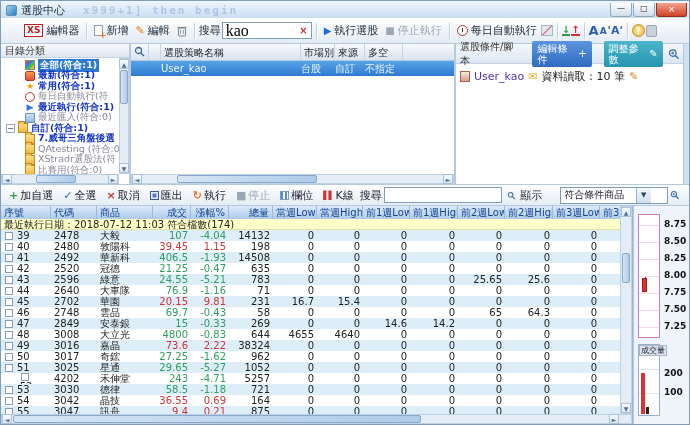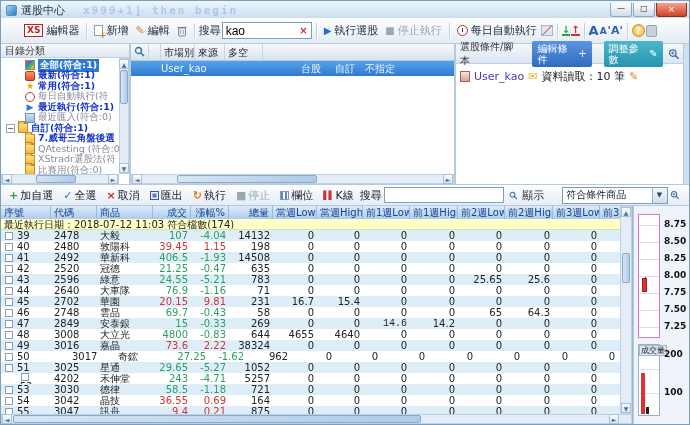--- a/index.html
+++ b/index.html
@@ -33,21 +33,21 @@
   .icon-nosched::after { content:""; position:absolute; inset:0; background:linear-gradient(135deg,transparent 44%,#d06868 44% 56%,transparent 56%); opacity:.75; }
   .icon-down { color:#2f9e44; font-weight:bold; border-bottom:2px solid #2f9e44; line-height:9px; font-size:10px; }
   .icon-up { color:#d03030; font-weight:bold; border-bottom:2px solid #d03030; line-height:9px; font-size:10px; }
   .font-a1 { color:#2f5fb0; font-weight:bold; font-size:13px; }
   .font-a2 { color:#2f5fb0; font-weight:bold; font-size:9px; }
   .font-a3 { color:#2f5fb0; font-weight:bold; font-size:11px; }
   .font-a3::before, .font-a3::after { content:"'"; color:#2f5fb0; }
   .icon-help { width:13px; height:13px; border-radius:50%; background:radial-gradient(#ffe89a,#f0b63a); border:1px solid #c08a2a; color:#fff; font-weight:bold; font-size:9px; text-align:center; line-height:12px; }
   .icon-calc { width:11px; height:12px; background:#c8d2dc; border:1px solid #98a6b4; border-radius:2px; }
   .search-box { display:flex; align-items:center; border:1px solid #7f9db9; background:#fff; height:17px; width:90px; padding:0 3px; }
-  .search-box input { border:none; outline:none; width:70px; font-size:12px; font-family:Liberation Sans, sans-serif; background:transparent; }
+  .search-box input { border:none; outline:none; width:70px; font-size:16px; font-family:Liberation Serif, serif; background:transparent; }
   .search-x { color:#d03030; margin-left:auto; font-size:10px; font-weight:bold; }
 
   
   .upper { height:140px; flex:0 0 140px; display:flex; background:#cfe0f0; }
   .panel-header { height:14px; flex:0 0 14px; background:linear-gradient(#f7fafc,#dde7f1); border-bottom:1px solid #c2d2e2; font-size:10px; color:#333; padding:1px 4px; line-height:12px; }
   .tree-panel { width:130px; flex:0 0 130px; background:#fff; border-right:2px solid #b6c9dd; display:flex; flex-direction:column; }
   .tree-body { flex:1; position:relative; overflow:hidden; padding-top:2px; }
   .tree-item { display:flex; align-items:center; height:10.5px; font-size:9.5px; gap:3px; white-space:nowrap; padding-left:24px; }
   .tree-item.d0 { padding-left:5px; }
   .expander { width:9px; height:9px; flex:0 0 9px; border:1px solid #98a8b8; background:#fff; font-size:8px; line-height:7px; text-align:center; color:#333; }
@@ -97,21 +97,21 @@
   .lt-item.disabled { color:#9aa7b5; }
   .g-plus { color:#2f9e44; font-weight:bold; }
   .g-check { color:#2f6cc0; font-weight:bold; }
   .g-x { color:#d03030; font-weight:bold; }
   .icon-export { width:9px; height:9px; background:#5577cc; border:1px solid #3a5aa0; box-shadow:inset 0 0 0 1.5px #e8f0ff; }
   .g-run { color:#e07820; font-weight:bold; }
   .g-stop { color:#9aa8b5; }
   .icon-cols { width:9px; height:9px; background:repeating-linear-gradient(90deg,#5b8ad0 0 2px,#fff 2px 4px); border:1px solid #7a9ac8; }
   .icon-k { color:#d03030; font-size:8px; letter-spacing:-1px; }
   .lsearch { display:flex; align-items:center; border:1px solid #7f9db9; background:#fff; height:16px; width:150px; padding:0 2px; }
-  .ddl { display:flex; align-items:center; border:1px solid #7f9db9; background:#fff; height:17px; width:132px; padding:0 0 0 3px; font-size:10px;margin-left:16px; }
+  .ddl { display:flex; align-items:center; border:1px solid #7f9db9; background:#fff; height:17px; width:132px; padding:0 16px 0 3px; font-size:10px;margin-left:16px; }
   .ddl .arrow { margin-left:auto; width:15px; height:15px; background:linear-gradient(#f2f7fc,#cfdff0); border-left:1px solid #9ab4cf; color:#345; font-size:7px; text-align:center; line-height:15px; }
   .magplus-right { margin-left:auto; margin-right:6px; }
 
   
   .lower { flex:1; display:flex; background:#cfe0f0; overflow:hidden; }
   .table-area { width:632px; flex:0 0 632px; background:#fff; position:relative; display:flex; flex-direction:column; border-right:1px solid #9cb6d2; overflow:hidden; }
   .thead { display:flex; height:13px; flex:0 0 13px; background:linear-gradient(#dcebfb,#aecbec); font-size:10px; color:#15448f; line-height:13px; }
   .thead .hc { border-right:1px solid #9db9dc; padding:0 3px; overflow:hidden; white-space:nowrap; flex:0 0 auto; }
   .thead .hc.num { text-align:right; }
   .banner { height:11px; flex:0 0 11px; background:#ffffc8; font-size:10px; color:#222; padding:0 3px; line-height:11px; border-bottom:1px solid #e2e2a8; white-space:nowrap; overflow:hidden; }
@@ -278,20 +278,21 @@
 
     <div class="strategy-panel">
       <div class="sheader">
         <div class="cell" style="width:18px;">
           <svg width="11" height="11" viewBox="0 0 11 11">
               <circle cx="4.5" cy="4.5" r="3" fill="none" stroke="#3a6ea5" stroke-width="1.3"></circle>
               <line x1="7" y1="7" x2="10" y2="10" stroke="#3a6ea5" stroke-width="1.5"></line>
             </svg>
         </div>
         <div class="cell" style="width:12px;"></div>
+        <div class="cell" style="width:140px;">選股策略名稱</div>
         <div class="cell" style="width:34px;">市場別</div>
         <div class="cell" style="width:30px;">來源</div>
         <div class="cell" style="width:38px;">多空</div>
         <div class="cell" style="flex:1;border-right:none;"></div>
       </div>
       <div class="sbody">
         <div class="srow">
           <div class="cell" style="width:30px;"></div>
           <div class="cell" style="width:140px;">User_kao</div>
           <div class="cell" style="width:34px;">台股</div>
@@ -566,21 +567,21 @@
               <span class="cb"></span>
               <span>47</span>
             </div>
             <div class="tc " style="width: 46px;">2849</div>
             <div class="tc " style="width: 56px;">安泰銀</div>
             <div class="tc num down" style="width: 38px;">15</div>
             <div class="tc num down" style="width: 38px;">-0.33</div>
             <div class="tc num" style="width: 44px;">269</div>
             <div class="tc num" style="width: 44px;">0</div>
             <div class="tc num" style="width: 46px;">0</div>
-            <div class="tc num" style="width: 47px; font-family: Liberation Mono, monospace;">14.6</div>
+            <div class="tc num" style="width: 47px;">14.6</div>
             <div class="tc num" style="width: 48px;">14.2</div>
             <div class="tc num" style="width: 47px;">0</div>
             <div class="tc num" style="width: 48px;">0</div>
             <div class="tc num" style="width: 47px;">0</div>
             <div class="tc num" style="width: 21px;"></div>
           </div>
           <div class="trow">
             <div class="tc c0flex" style="width: 50px;">
               <span class="cb"></span>
               <span>48</span>
@@ -616,21 +617,21 @@
             <div class="tc num" style="width: 47px;">0</div>
             <div class="tc num" style="width: 48px;">0</div>
             <div class="tc num" style="width: 47px;">0</div>
             <div class="tc num" style="width: 21px;"></div>
           </div>
           <div class="trow">
             <div class="tc c0flex" style="width: 50px;">
               <span class="cb"></span>
               <span>50</span>
             </div>
-            <div class="tc " style="width: 46px; margin-left: 18px;">3017</div>
+            <div class="tc " style="width: 46px;">3017</div>
             <div class="tc " style="width: 56px;">奇鋐</div>
             <div class="tc num down" style="width: 38px;">27.25</div>
             <div class="tc num down" style="width: 38px;">-1.62</div>
             <div class="tc num" style="width: 44px;">962</div>
             <div class="tc num" style="width: 44px;">0</div>
             <div class="tc num" style="width: 46px;">0</div>
             <div class="tc num" style="width: 47px;">0</div>
             <div class="tc num" style="width: 48px;">0</div>
             <div class="tc num" style="width: 47px;">0</div>
             <div class="tc num" style="width: 48px;">0</div>
@@ -766,19 +767,19 @@
           <div class="axis-label" style="top: 115px;">7.25</div>
         </div>
       <div class="vol-panel" id="vol-panel">
           <div class="vgline" style="top: 24px;"></div>
           <div class="vgline" style="top: 48px;"></div>
           <div class="vbar" style="left: 2px; width: 4px; height: 41px; background: rgb(224, 48, 48);"></div>
           <div class="vbar" style="left: 7px; width: 3px; height: 7px; background: rgb(34, 34, 34);"></div>
         </div>
       <div class="vol-label">成交量</div>
       <div id="vol-labels">
-          <div class="axis-label" style="top: 143px;">200</div>
+          <div class="axis-label" style="top: 162px;">200</div>
           <div class="axis-label" style="top: 181px;">100</div>
         </div>
     </div>
   </div>
 
 </div>
 
 </body></html>

